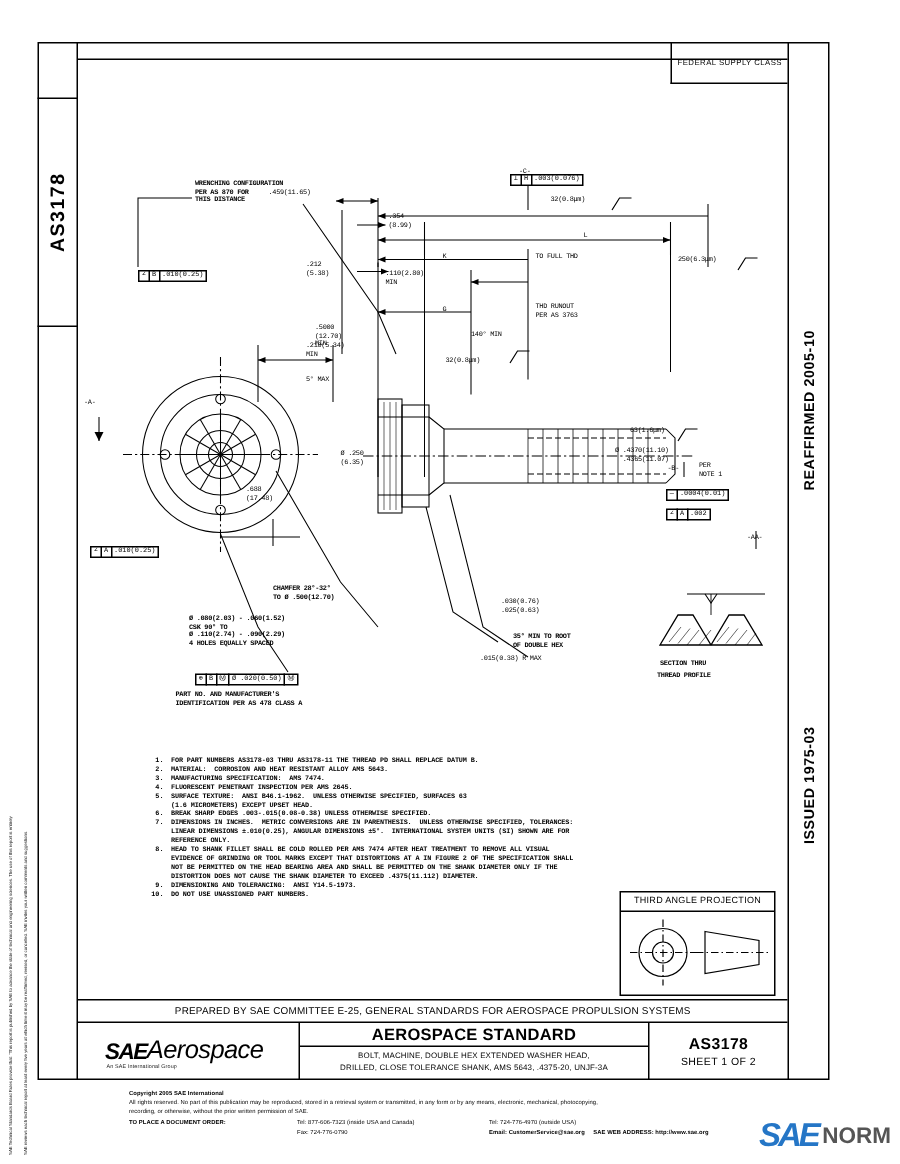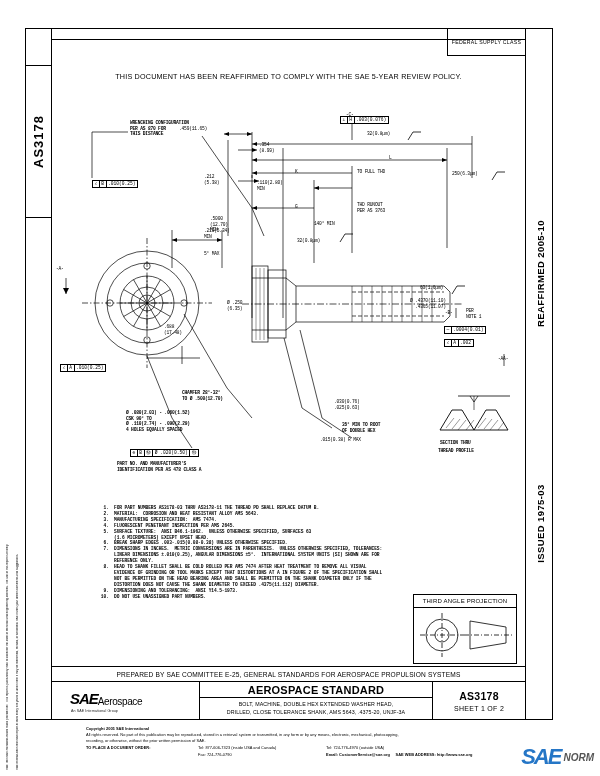--- a/index.html
+++ b/index.html
@@ -61,36 +61,36 @@
   .tb-mid-top{height:16px;border-bottom:1.2px solid #000;box-sizing:border-box;display:flex;align-items:center;justify-content:center;
               font-size:11px;font-weight:bold;letter-spacing:.2px;}
   .tb-mid-bot{flex:1;display:flex;align-items:center;justify-content:center;text-align:center;font-size:5.3px;line-height:1.5;letter-spacing:.1px;}
   .tb-right{width:92px;box-sizing:border-box;display:flex;flex-direction:column;align-items:center;justify-content:center;}
   .tb-right .docno{font-size:10.5px;font-weight:bold;letter-spacing:.3px;}
   .tb-right .sheet{font-size:7px;letter-spacing:.3px;margin-top:3px;}
 
   
   .saelogo{position:absolute;left:18px;top:8px;display:flex;align-items:flex-end;}
   .saelogo .sae{font-size:15px;font-weight:bold;font-style:italic;letter-spacing:-1px;}
-  .saelogo .aero{font-size:10px;letter-spacing:-.4px;}
+  .saelogo .aero{font-size:17px;font-style:italic;letter-spacing:-.4px;}
   .saetag{position:absolute;left:19px;top:27px;font-size:3.6px;letter-spacing:.1px;color:#222;}
 
   
   .copy{position:absolute;left:86px;top:726px;width:430px;font-size:3.9px;line-height:1.55;letter-spacing:.05px;}
   .copy .l1{font-weight:bold;}
   .copy .order{display:flex;margin-top:1px;}
   .copy .order .c1{width:112px;font-weight:bold;}
   .copy .order .c2{width:128px;}
   .copy .order .c3{width:auto;}
   .copy b{font-weight:bold;}
 
   
   .wm{position:absolute;right:6px;bottom:6px;display:flex;align-items:center;font-weight:bold;}
   .wm .mark{font-size:22px;color:#1a6fc4;letter-spacing:-2px;font-style:italic;opacity:.95;}
-  .wm .nm{font-size:10px;color:#555;margin-left:3px;font-style:italic;}
+  .wm .nm{font-size:15px;color:#555;margin-left:3px;}
 
   
   .vdis{position:absolute;left:2px;top:470px;width:22px;height:300px;}
   .vdis .col{position:absolute;top:0;width:300px;height:10px;transform-origin:0 0;transform:rotate(-90deg) translate(-300px,0);
              font-size:2.9px;line-height:1.2;color:#111;white-space:nowrap;overflow:hidden;}
   .vdis .c1{left:4px;}
   .vdis .c2{left:14px;}
 </style>
 </head>
 <body>
@@ -113,21 +113,20 @@
     <div class="r-issued">
       <span>ISSUED 1975-03</span>
     </div>
   </div>
 
   <div class="topband"></div>
   <div class="fsc">
     <span>FEDERAL SUPPLY CLASS</span>
   </div>
 
-  <div class="rationale-body">THIS DOCUMENT HAS BEEN REAFFIRMED TO COMPLY WITH THE SAE 5-YEAR REVIEW POLICY.</div>
 
   <div class="canvas">
 
     <svg width="473" height="430" style="position:absolute;left:0;top:0;">
       <g stroke="#000" fill="none" stroke-width="0.7">
 
         <line x1="300" y1="4" x2="300" y2="22"></line>
         <line x1="296" y1="4" x2="304" y2="4"></line>
 
         <line x1="200" y1="14" x2="200" y2="200"></line>

